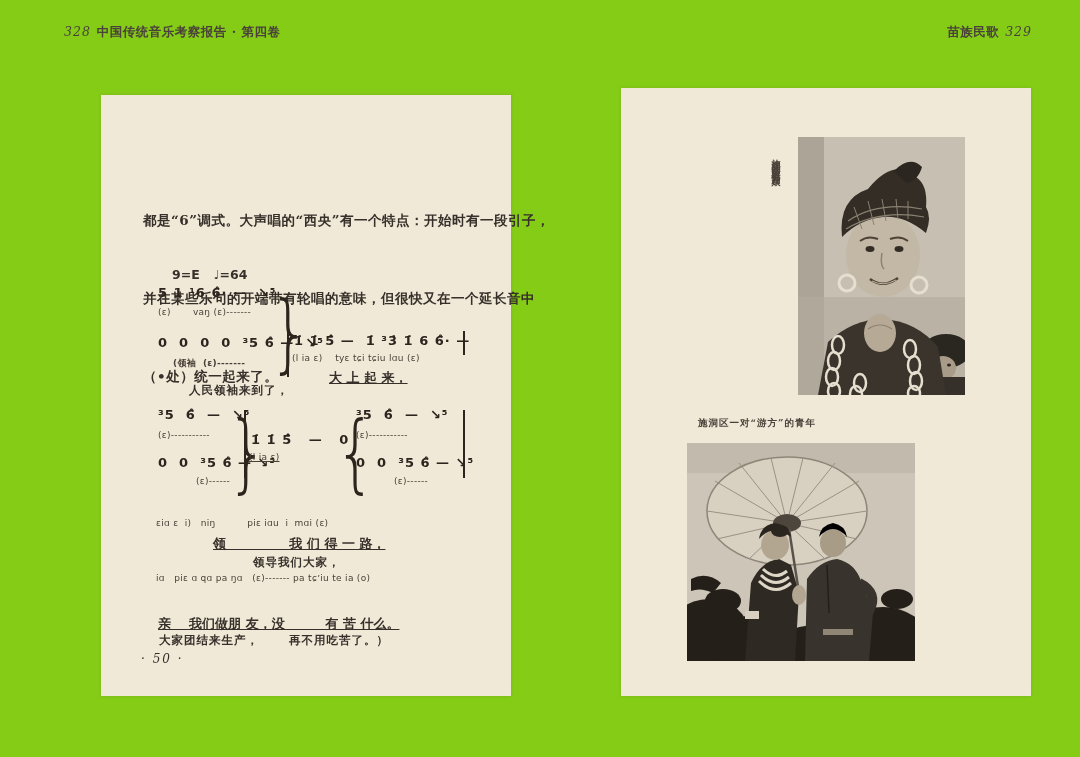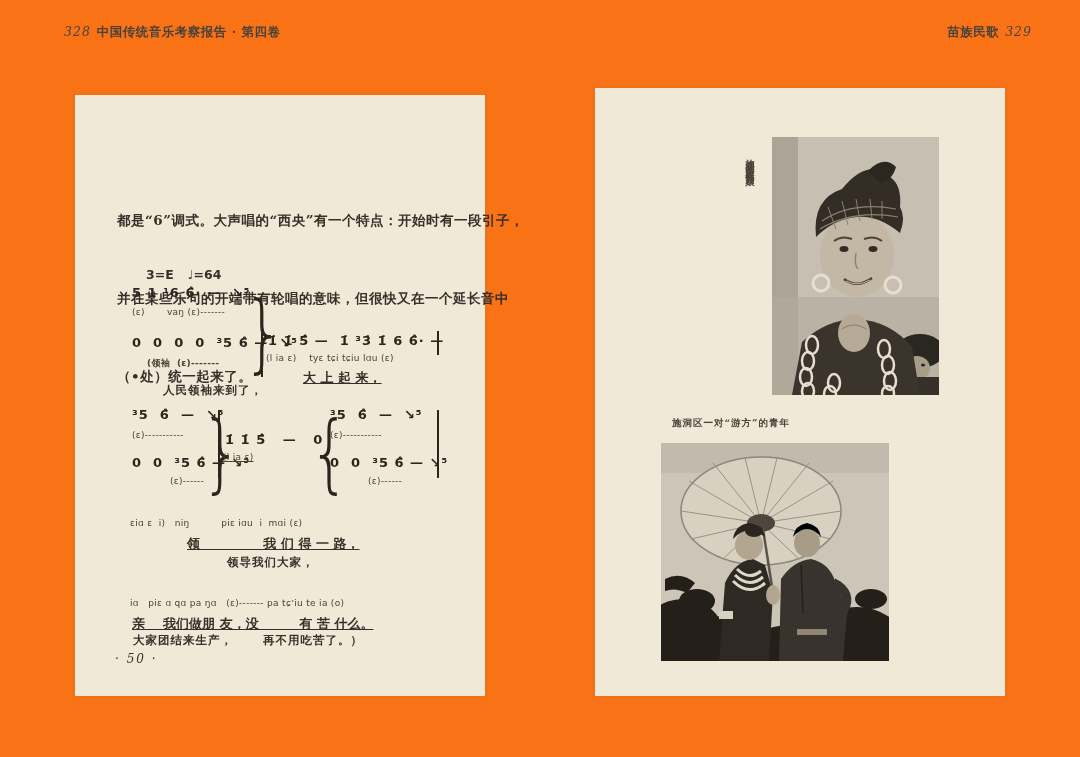--- a/index.html
+++ b/index.html
@@ -1,20 +1,20 @@
 <!DOCTYPE html>
 <html><head>
 <meta charset="utf-8">
 <style>
   html,body{margin:0;padding:0;background:#ffffff;}
-  .canvas{position:relative;width:1080px;height:757px;background:#f97316;overflow:hidden;
+  .canvas{position:relative;width:1080px;height:757px;background:#84cc16;overflow:hidden;
           font-family:"DejaVu Serif","Liberation Serif",serif;color:#37302a;}
   .rh{position:absolute;top:24px;font-size:12.5px;letter-spacing:1px;white-space:pre;color:#4a423a;}
   .rh .pgnum{font-style:italic;font-family:"DejaVu Serif",serif;margin:0 6px;}
-  .page{position:absolute;background:#f1e9d8;box-shadow:0 0 3px rgba(120,100,70,.25);}
+  .page{position:absolute;background:#f1e9d8;box-shadow:0 0 3px rgba(120,100,70,.25);margin-left:26px;}
   .abs{position:absolute;white-space:pre;}
   .cn{font-weight:600;letter-spacing:.5px;}
   .intro{font-size:13.5px;line-height:26px;width:330px;}
   .songtitle{width:100%;text-align:center;font-size:17px;font-weight:700;letter-spacing:2px;}
   .songtitle .sp{display:inline-block;width:34px;}
   .songtitle .phon{font-size:11px;font-weight:400;letter-spacing:0;}
   .keyline{font-size:12.5px;font-weight:700;font-family:"DejaVu Sans",sans-serif;}
   .keyline span{margin-right:14px;}
   .notes{font-family:"DejaVu Sans",sans-serif;font-size:13px;font-weight:700;letter-spacing:1px;color:#2c241d;}
   .ph{font-family:"DejaVu Sans",sans-serif;font-size:9px;color:#4a4038;letter-spacing:.3px;}
@@ -38,21 +38,21 @@
 
   <div class="page" style="left:75px;top:95px;width:410px;height:601px;">
 
     <div class="abs intro cn" style="left:42px;top:60px;">
       <div>都是“6”调式。大声唱的“西央”有一个特点：开始时有一段引子，</div>
       <div>并在某些乐句的开端带有轮唱的意味，但很快又在一个延长音中</div>
       <div>（•处）统一起来了。</div>
     </div>
 
 
-    <div class="abs keyline" style="left:71px;top:172px;"><span>3=E</span><span>♩=64</span></div>
+    <div class="abs keyline" style="left:71px;top:172px;"><span>9=E</span><span>♩=64</span></div>
 
     <div class="abs notes" style="left:57px;top:190px;">5 1 ¹6 6̂· —  ↘⁵</div>
     <div class="abs ph" style="left:57px;top:212px;">(ɛ)       vaŋ (ɛ)-------</div>
     <div class="abs notes" style="left:57px;top:240px;">0  0  0  0  ³5 6̂ —  ↘⁵</div>
     <div class="abs ph cn" style="left:72px;top:262px;">(领袖  (ɛ)-------</div>
     <div class="abs brace" style="left:168px;top:194px;font-size:86px;">}</div>
     <div class="barline" style="left:186px;top:236px;height:46px;"></div>
     <div class="abs notes" style="left:193px;top:238px;">1̇ 1̇ 5̂̇ —  1̇ ³3̇ 1̇ 6 6̂· —</div>
     <div class="abs ph" style="left:191px;top:258px;">(l ia ɛ)    tyɛ tɕi tɕiu lɑu (ɛ)</div>
     <div class="abs gloss" style="left:228px;top:274px;">大 上 起 来，</div>
@@ -71,21 +71,21 @@
     <div class="abs notes" style="left:255px;top:312px;">³5  6̂  —  ↘⁵</div>
     <div class="abs ph" style="left:255px;top:335px;">(ɛ)-----------</div>
     <div class="abs notes" style="left:255px;top:360px;">0  0  ³5 6̂ — ↘⁵</div>
     <div class="abs ph" style="left:293px;top:381px;">(ɛ)------</div>
     <div class="barline" style="left:362px;top:315px;height:68px;"></div>
 
     <div class="abs ph" style="left:55px;top:423px;">ɛiɑ ɛ  i)   niŋ          piɛ iɑu  i  mɑi (ɛ)</div>
     <div class="abs gloss" style="left:112px;top:440px;">领              我 们 得 一 路，</div>
     <div class="abs lyric" style="left:152px;top:460px;">领导我们大家，</div>
 
-    <div class="abs ph" style="left:55px;top:503px;">iɑ   piɛ ɑ qɑ pa ŋɑ   (ɛ)------- pa tɕʼiu te ia (o)</div>
+    <div class="abs ph" style="left:55px;top:478px;">iɑ   piɛ ɑ qɑ pa ŋɑ   (ɛ)------- pa tɕʼiu te ia (o)</div>
     <div class="abs gloss" style="left:57px;top:520px;">亲    我们做朋 友，没         有 苦 什么。</div>
     <div class="abs lyric" style="left:58px;top:538px;">大家团结来生产，      再不用吃苦了。）</div>
 
     <div class="abs footerno" style="left:40px;top:557px;">· 50 ·</div>
   </div>
 
   <div class="page" style="left:595px;top:88px;width:410px;height:608px;">
 
     <div class="abs vcap" style="left:148px;top:64px;height:130px;">施洞区的苗族银饰姑娘</div>
 

